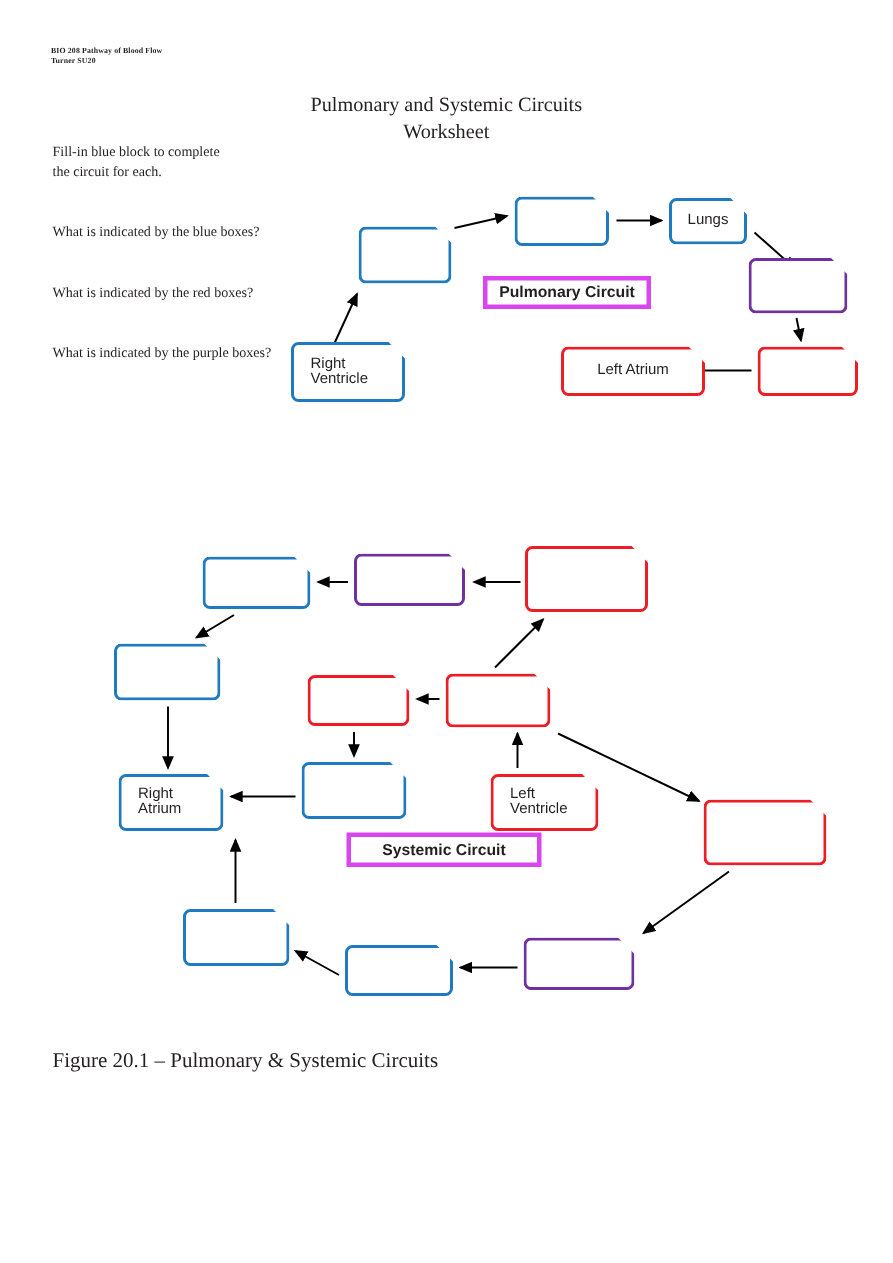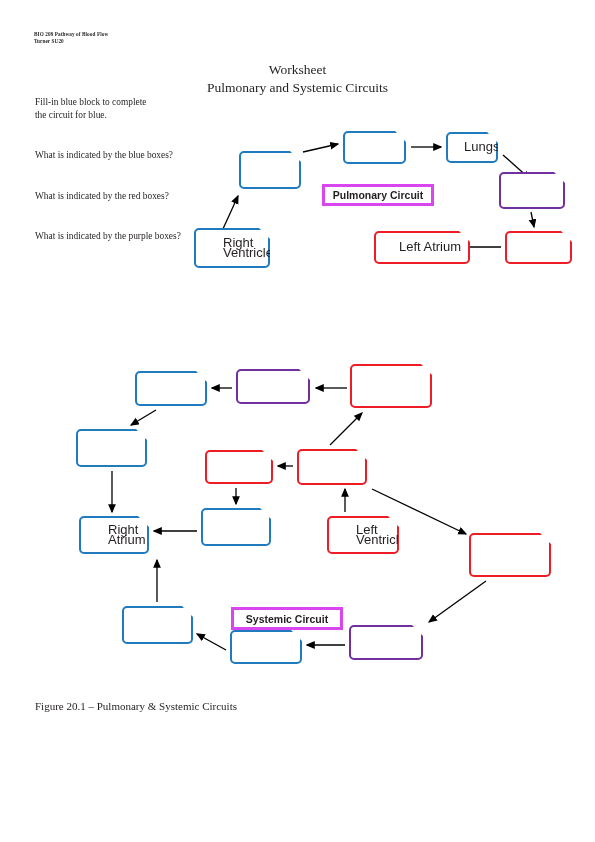--- a/index.html
+++ b/index.html
@@ -59,47 +59,46 @@
   .instructions .q {
     margin-top: 28px;
   }
 
   
   .caption {
     position: absolute;
     left: 35px;
     top: 700px;
     font-family: "Liberation Serif", serif;
-    font-size: 11px;
+    font-size: 14px;
     color: #231f20;
   }
 
   
   .box {
     position: absolute;
     box-sizing: border-box;
     background: #ffffff;
     border-width: 2px;
     border-style: solid;
     border-radius: 5px;
     
     clip-path: polygon(0 0, calc(100% - 11px) 0, 100% 11px, 100% 100%, 0 100%);
     display: flex;
     align-items: center;
     justify-content: flex-start;
   }
   .box .label {
     font-family: "Liberation Sans", sans-serif;
-    font-size: 13px;
+    font-size: 10px;
     line-height: 10.5px;
     color: #231f20;
     padding-left: 11px;
     padding-right: 6px;
     white-space: pre-line;
-    margin-left: 16px;
   }
   .box.centered .label {
     padding-left: 0;
     padding-right: 0;
     width: 100%;
     text-align: center;
   }
   .box.blue   { border-color: #1f7ac0; }
   .box.red    { border-color: #ee1c25; }
   .box.purple { border-color: #7030a0; }
@@ -133,27 +132,27 @@
 <body>
 
 <div id="page">
 
   <div class="doc-header">
     <div>BIO 208 Pathway of Blood Flow</div>
     <div>Turner SU20</div>
   </div>
 
   <div class="doc-title">
+    <div>Pulmonary and Systemic Circuits</div>
     <div>Worksheet</div>
-    <div>Pulmonary and Systemic Circuits</div>
   </div>
 
   <div class="instructions">
     <div>Fill-in blue block to complete</div>
-    <div>the circuit for blue.</div>
+    <div>the circuit for each.</div>
     <div class="q">What is indicated by the blue boxes?</div>
     <div class="q">What is indicated by the red boxes?</div>
     <div class="q">What is indicated by the purple boxes?</div>
   </div>
 
   <svg class="arrows" viewBox="0 0 595 842" xmlns="http://www.w3.org/2000/svg">
     <defs>
       <marker id="ah" markerWidth="7" markerHeight="7" refX="6" refY="3" orient="auto">
         <path d="M0,0 L7,3 L0,6 z" fill="#000000"></path>
       </marker>
@@ -248,19 +247,19 @@
       <div class="box purple" style="left: 349px; top: 625px; width: 74px; height: 35px;">
         <span class="label"></span>
       </div>
       <div class="box blue" style="left: 230px; top: 630px; width: 72px; height: 34px;">
         <span class="label"></span>
       </div>
       <div class="box blue" style="left: 122px; top: 606px; width: 71px; height: 38px;">
         <span class="label"></span>
       </div>
     </div>
-  <div class="plate" id="sc-plate" style="left: 231px; top: 607px; width: 112px; height: 23px; justify-content: center;">
+  <div class="plate" id="sc-plate" style="left: 231px; top: 555px; width: 130px; height: 23px; justify-content: center;">
     <span>Systemic Circuit</span>
   </div>
 
   <div class="caption">Figure 20.1 – Pulmonary &amp; Systemic Circuits</div>
 
 </div>
 
 </body></html>

